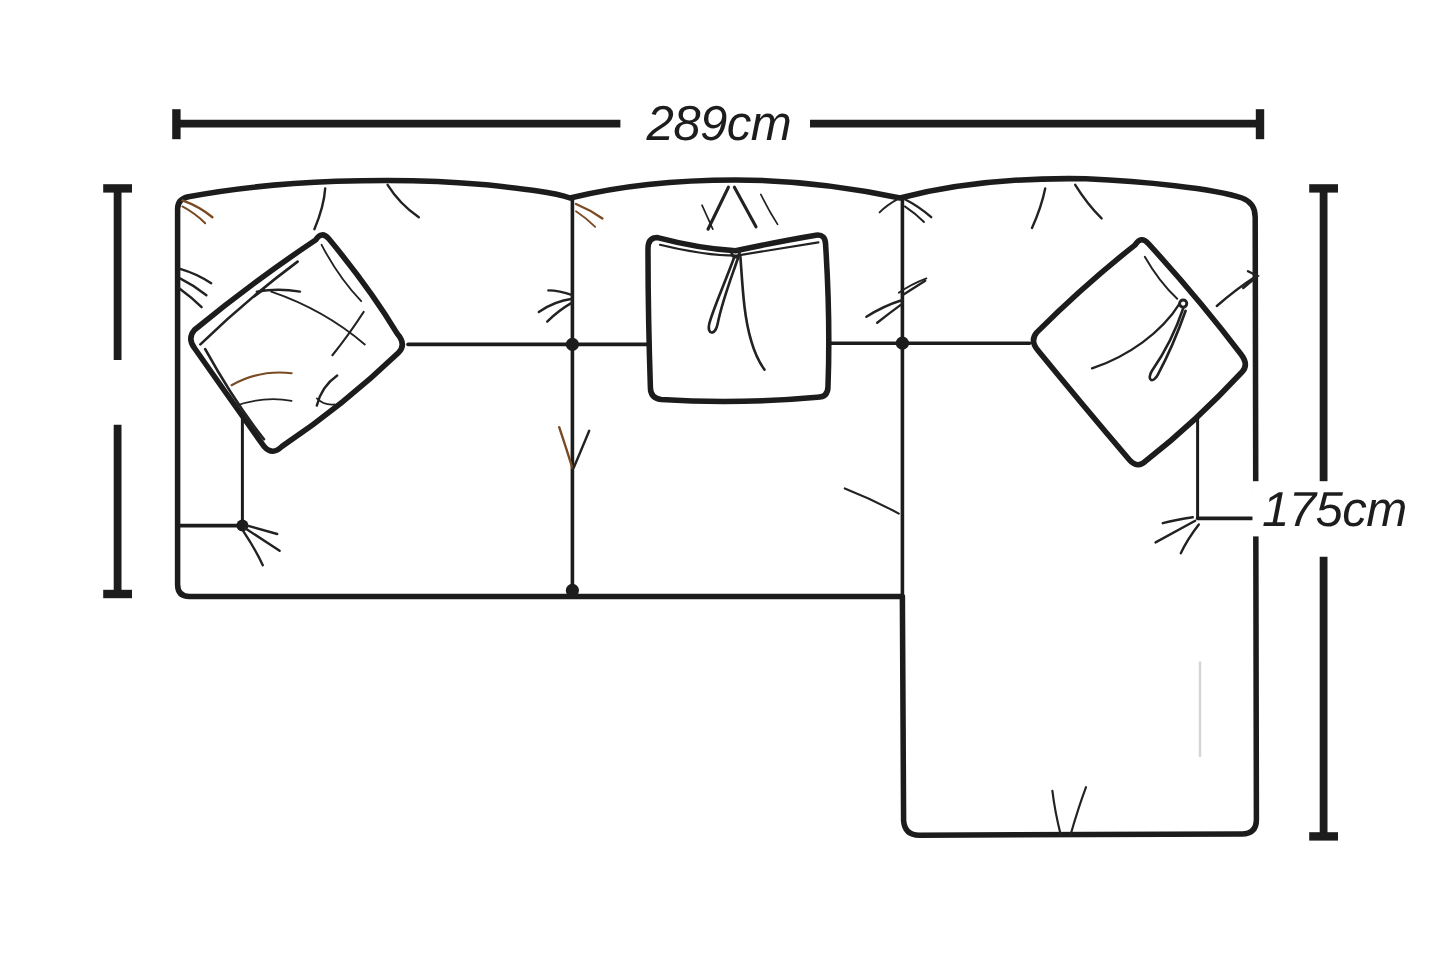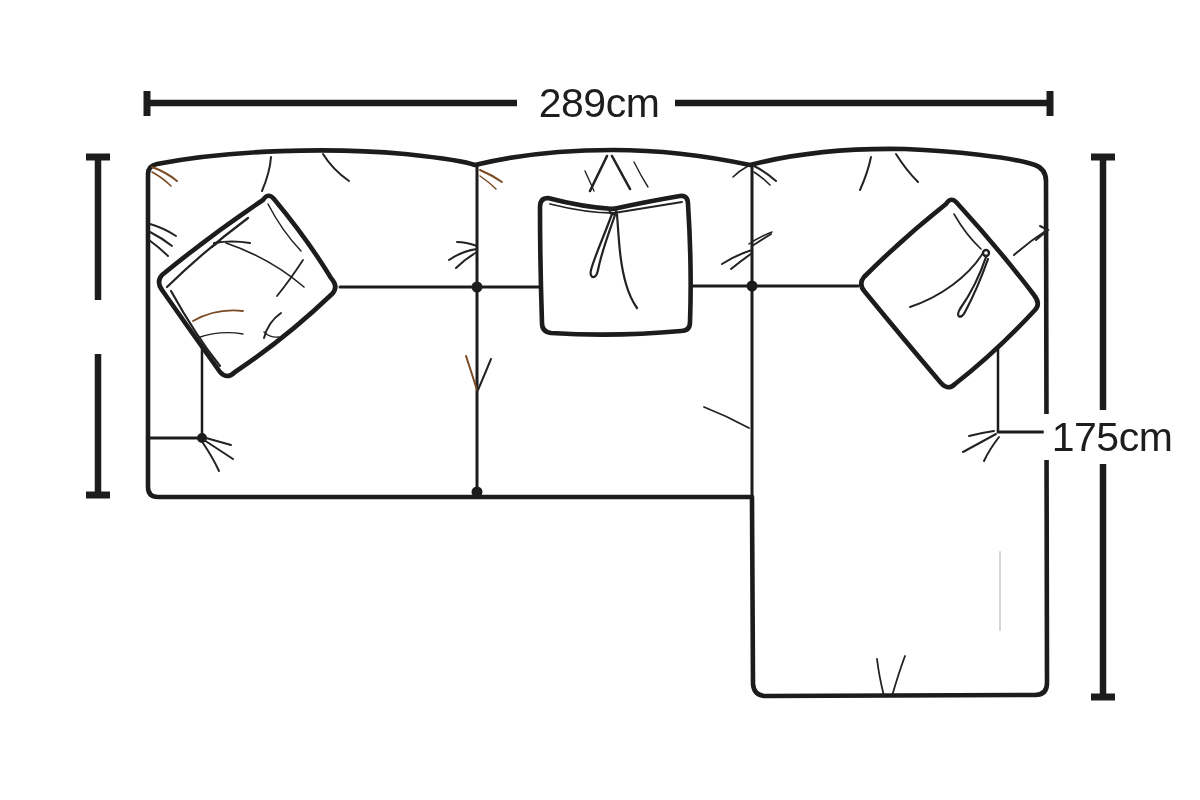--- a/index.html
+++ b/index.html
@@ -1,17 +1,17 @@
 <!DOCTYPE html>
 <html><head>
 <meta charset="utf-8">
 <style>
   html,body{margin:0;padding:0;background:#ffffff;}
   .canvas{position:relative;width:1200px;height:800px;background:#ffffff;overflow:hidden;
-          font-family:"Liberation Sans",sans-serif;}
+          font-family:"Liberation Sans",sans-serif;font-style:italic;}
   .canvas svg{position:absolute;left:0;top:0;}
   .dim-label{position:absolute;transform:translate(-50%,-50%);background:#ffffff;
              padding:0 8px;font-size:41px;font-weight:500;letter-spacing:-0.5px;
              color:#1d1d1d;white-space:nowrap;line-height:46px;}
 </style>
 </head>
 <body>
 
 <div class="canvas">
 
@@ -190,15 +190,15 @@
         <circle cx="986" cy="253" r="3" stroke-width="2.4"></circle>
         <path d="M986 257 C979 278 969 296 960 309 C955 317 961 320 965 312 C973 297 982 276 988 259" stroke-width="2.2"></path>
         <path d="M983 253 C968 277 940 297 910 307" stroke-width="1.9"></path>
       </g>
     </g>
   </svg>
 
   <div class="dim-label" style="left:599px;top:103px">289cm</div>
 
 
-  <div class="dim-label" style="left:1112px;top:437px">175cm</div>
+  <div class="dim-label" style="left:1112px;top:424px">175cm</div>
 
 </div>
 
 </body></html>

